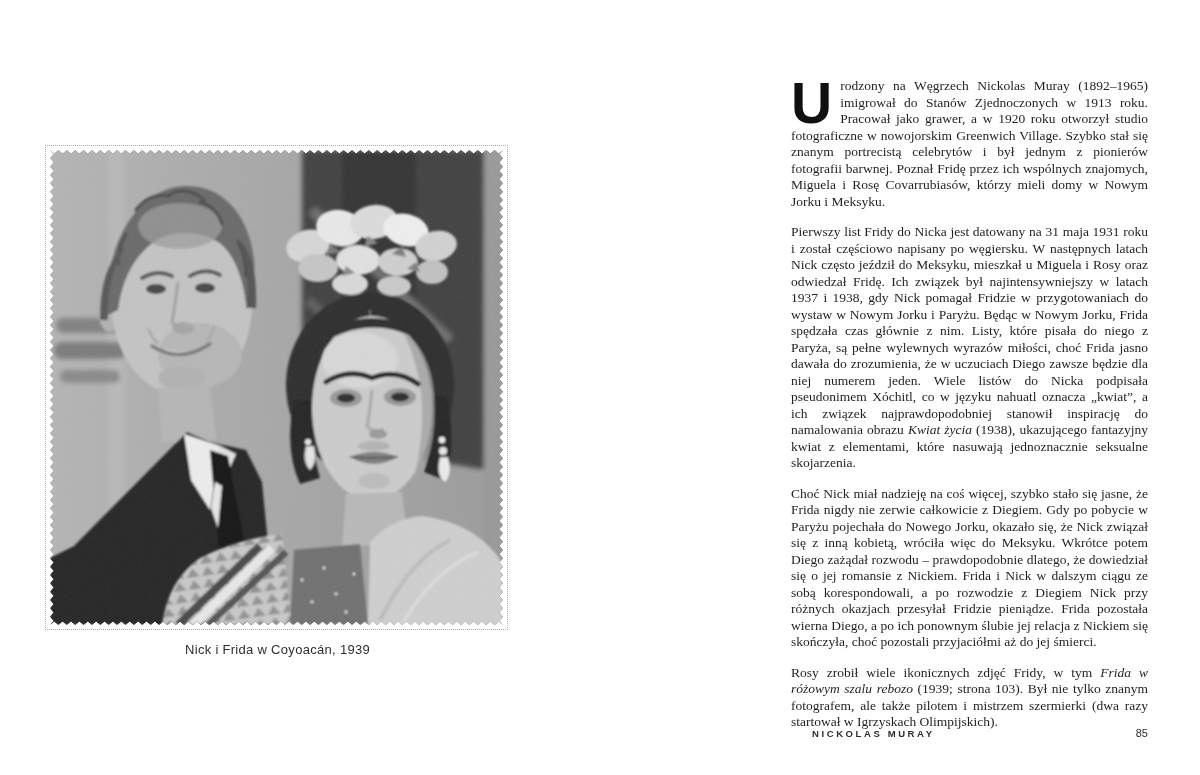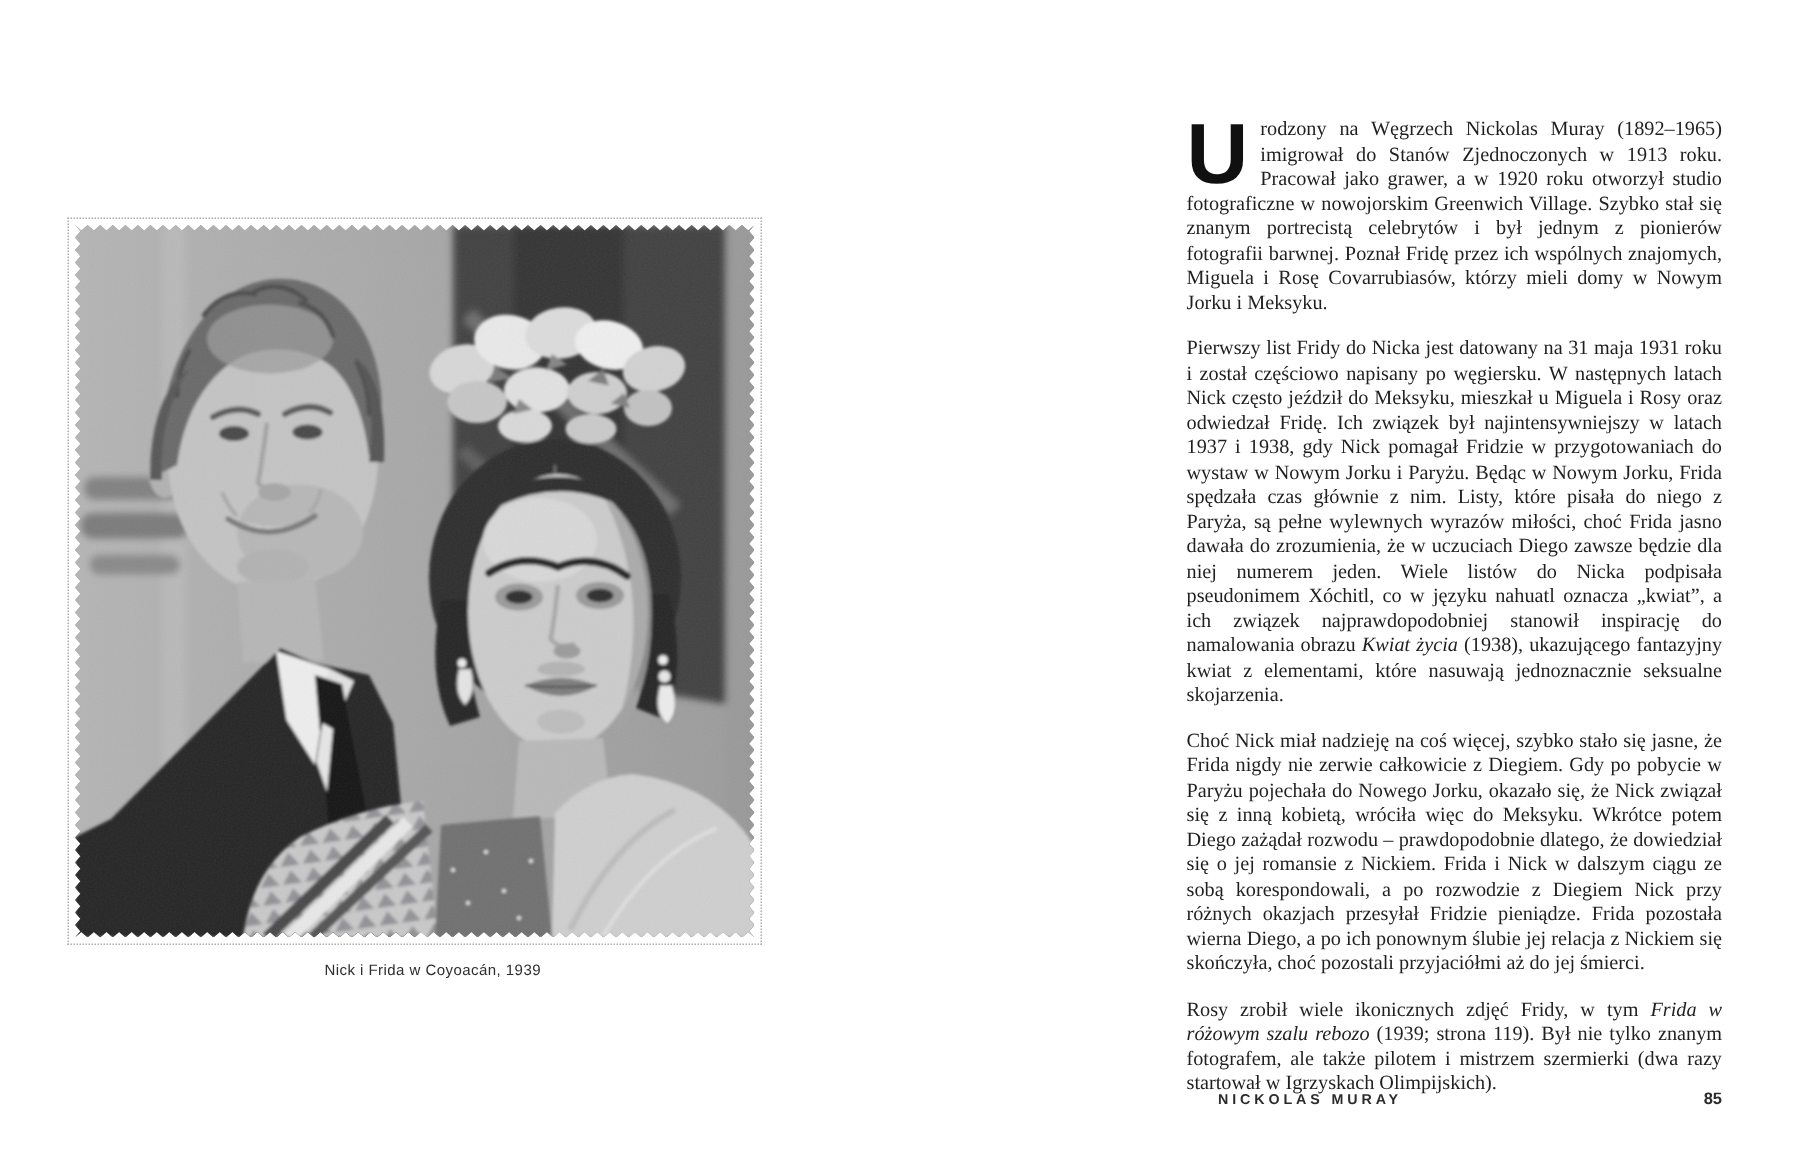--- a/index.html
+++ b/index.html
@@ -4,36 +4,36 @@
 <style>
   html,body{margin:0;padding:0;background:#ffffff;}
   .spread{position:relative;width:1200px;height:775px;background:#ffffff;overflow:hidden;
           font-family:"Liberation Serif", serif;color:#1f1f1f;}
   
   .left-page{position:absolute;left:0;top:0;width:600px;height:775px;}
   .photo-frame{position:absolute;left:45px;top:145px;width:463px;height:485px;
                box-sizing:border-box;border:1px dotted #adadad;padding:4px;background:#ffffff;}
   .photo{width:453px;height:475px;background:#a8a8a8;overflow:hidden;}
   .photo svg{display:block;width:100%;height:100%;}
-  .caption{position:absolute;left:57px;top:642px;width:463px;text-align:center;
-           font-family:"Liberation Sans", sans-serif;font-size:10px;letter-spacing:.3px;
+  .caption{position:absolute;left:46px;top:642px;width:463px;text-align:center;
+           font-family:"Liberation Sans", sans-serif;font-size:13px;letter-spacing:.3px;
            color:#2e2e2e;}
   
   .article{position:absolute;left:791px;top:78px;width:357px;}
   .article p{margin:0 0 14px 0;font-size:13.5px;line-height:16.5px;text-align:justify;
              color:#1f1f1f;}
   .article p:last-child{margin-bottom:0;}
   .article i{}
   .dropcap{float:left;font-family:"Liberation Sans", sans-serif;font-weight:bold;
            font-size:57px;line-height:44px;padding:3px 8px 0 0;color:#101010;}
   .footer{position:absolute;left:812px;top:727px;width:336px;display:flex;
           justify-content:space-between;align-items:baseline;}
   .running-head{font-family:"Liberation Sans", sans-serif;font-size:9.5px;font-weight:bold;
                 letter-spacing:2.6px;color:#2b2b2b;}
-  .page-number{font-family:"Liberation Sans", sans-serif;font-size:11px;color:#2b2b2b;font-weight:bold;}
+  .page-number{font-family:"Liberation Sans", sans-serif;font-size:11px;color:#2b2b2b;}
 </style>
 </head>
 <body>
 
 <div class="spread">
 
   <div class="left-page">
     <div class="photo-frame">
       <div class="photo" id="photo" style="clip-path: polygon(0px 0px, 4.2px 3.6px, 8.4px 0px, 12.6px 3.6px, 16.8px 0px, 21px 3.6px, 25.2px 0px, 29.4px 3.6px, 33.6px 0px, 37.8px 3.6px, 41.9px 0px, 46.1px 3.6px, 50.3px 0px, 54.5px 3.6px, 58.7px 0px, 62.9px 3.6px, 67.1px 0px, 71.3px 3.6px, 75.5px 0px, 79.7px 3.6px, 83.9px 0px, 88.1px 3.6px, 92.3px 0px, 96.5px 3.6px, 100.7px 0px, 104.9px 3.6px, 109.1px 0px, 113.3px 3.6px, 117.4px 0px, 121.6px 3.6px, 125.8px 0px, 130px 3.6px, 134.2px 0px, 138.4px 3.6px, 142.6px 0px, 146.8px 3.6px, 151px 0px, 155.2px 3.6px, 159.4px 0px, 163.6px 3.6px, 167.8px 0px, 172px 3.6px, 176.2px 0px, 180.4px 3.6px, 184.6px 0px, 188.8px 3.6px, 192.9px 0px, 197.1px 3.6px, 201.3px 0px, 205.5px 3.6px, 209.7px 0px, 213.9px 3.6px, 218.1px 0px, 222.3px 3.6px, 226.5px 0px, 230.7px 3.6px, 234.9px 0px, 239.1px 3.6px, 243.3px 0px, 247.5px 3.6px, 251.7px 0px, 255.9px 3.6px, 260.1px 0px, 264.3px 3.6px, 268.4px 0px, 272.6px 3.6px, 276.8px 0px, 281px 3.6px, 285.2px 0px, 289.4px 3.6px, 293.6px 0px, 297.8px 3.6px, 302px 0px, 306.2px 3.6px, 310.4px 0px, 314.6px 3.6px, 318.8px 0px, 323px 3.6px, 327.2px 0px, 331.4px 3.6px, 335.6px 0px, 339.8px 3.6px, 343.9px 0px, 348.1px 3.6px, 352.3px 0px, 356.5px 3.6px, 360.7px 0px, 364.9px 3.6px, 369.1px 0px, 373.3px 3.6px, 377.5px 0px, 381.7px 3.6px, 385.9px 0px, 390.1px 3.6px, 394.3px 0px, 398.5px 3.6px, 402.7px 0px, 406.9px 3.6px, 411.1px 0px, 415.3px 3.6px, 419.4px 0px, 423.6px 3.6px, 427.8px 0px, 432px 3.6px, 436.2px 0px, 440.4px 3.6px, 444.6px 0px, 448.8px 3.6px, 453px 0px, 453px 0px, 449.4px 4.2px, 453px 8.3px, 449.4px 12.5px, 453px 16.7px, 449.4px 20.8px, 453px 25px, 449.4px 29.2px, 453px 33.3px, 449.4px 37.5px, 453px 41.7px, 449.4px 45.8px, 453px 50px, 449.4px 54.2px, 453px 58.3px, 449.4px 62.5px, 453px 66.7px, 449.4px 70.8px, 453px 75px, 449.4px 79.2px, 453px 83.3px, 449.4px 87.5px, 453px 91.7px, 449.4px 95.8px, 453px 100px, 449.4px 104.2px, 453px 108.3px, 449.4px 112.5px, 453px 116.7px, 449.4px 120.8px, 453px 125px, 449.4px 129.2px, 453px 133.3px, 449.4px 137.5px, 453px 141.7px, 449.4px 145.8px, 453px 150px, 449.4px 154.2px, 453px 158.3px, 449.4px 162.5px, 453px 166.7px, 449.4px 170.8px, 453px 175px, 449.4px 179.2px, 453px 183.3px, 449.4px 187.5px, 453px 191.7px, 449.4px 195.8px, 453px 200px, 449.4px 204.2px, 453px 208.3px, 449.4px 212.5px, 453px 216.7px, 449.4px 220.8px, 453px 225px, 449.4px 229.2px, 453px 233.3px, 449.4px 237.5px, 453px 241.7px, 449.4px 245.8px, 453px 250px, 449.4px 254.2px, 453px 258.3px, 449.4px 262.5px, 453px 266.7px, 449.4px 270.8px, 453px 275px, 449.4px 279.2px, 453px 283.3px, 449.4px 287.5px, 453px 291.7px, 449.4px 295.8px, 453px 300px, 449.4px 304.2px, 453px 308.3px, 449.4px 312.5px, 453px 316.7px, 449.4px 320.8px, 453px 325px, 449.4px 329.2px, 453px 333.3px, 449.4px 337.5px, 453px 341.7px, 449.4px 345.8px, 453px 350px, 449.4px 354.2px, 453px 358.3px, 449.4px 362.5px, 453px 366.7px, 449.4px 370.8px, 453px 375px, 449.4px 379.2px, 453px 383.3px, 449.4px 387.5px, 453px 391.7px, 449.4px 395.8px, 453px 400px, 449.4px 404.2px, 453px 408.3px, 449.4px 412.5px, 453px 416.7px, 449.4px 420.8px, 453px 425px, 449.4px 429.2px, 453px 433.3px, 449.4px 437.5px, 453px 441.7px, 449.4px 445.8px, 453px 450px, 449.4px 454.2px, 453px 458.3px, 449.4px 462.5px, 453px 466.7px, 449.4px 470.8px, 453px 475px, 453px 475px, 448.8px 471.4px, 444.6px 475px, 440.4px 471.4px, 436.2px 475px, 432px 471.4px, 427.8px 475px, 423.6px 471.4px, 419.4px 475px, 415.3px 471.4px, 411.1px 475px, 406.9px 471.4px, 402.7px 475px, 398.5px 471.4px, 394.3px 475px, 390.1px 471.4px, 385.9px 475px, 381.7px 471.4px, 377.5px 475px, 373.3px 471.4px, 369.1px 475px, 364.9px 471.4px, 360.7px 475px, 356.5px 471.4px, 352.3px 475px, 348.1px 471.4px, 343.9px 475px, 339.8px 471.4px, 335.6px 475px, 331.4px 471.4px, 327.2px 475px, 323px 471.4px, 318.8px 475px, 314.6px 471.4px, 310.4px 475px, 306.2px 471.4px, 302px 475px, 297.8px 471.4px, 293.6px 475px, 289.4px 471.4px, 285.2px 475px, 281px 471.4px, 276.8px 475px, 272.6px 471.4px, 268.4px 475px, 264.3px 471.4px, 260.1px 475px, 255.9px 471.4px, 251.7px 475px, 247.5px 471.4px, 243.3px 475px, 239.1px 471.4px, 234.9px 475px, 230.7px 471.4px, 226.5px 475px, 222.3px 471.4px, 218.1px 475px, 213.9px 471.4px, 209.7px 475px, 205.5px 471.4px, 201.3px 475px, 197.1px 471.4px, 192.9px 475px, 188.8px 471.4px, 184.6px 475px, 180.4px 471.4px, 176.2px 475px, 172px 471.4px, 167.8px 475px, 163.6px 471.4px, 159.4px 475px, 155.2px 471.4px, 151px 475px, 146.8px 471.4px, 142.6px 475px, 138.4px 471.4px, 134.2px 475px, 130px 471.4px, 125.8px 475px, 121.6px 471.4px, 117.4px 475px, 113.3px 471.4px, 109.1px 475px, 104.9px 471.4px, 100.7px 475px, 96.5px 471.4px, 92.3px 475px, 88.1px 471.4px, 83.9px 475px, 79.7px 471.4px, 75.5px 475px, 71.3px 471.4px, 67.1px 475px, 62.9px 471.4px, 58.7px 475px, 54.5px 471.4px, 50.3px 475px, 46.1px 471.4px, 41.9px 475px, 37.8px 471.4px, 33.6px 475px, 29.4px 471.4px, 25.2px 475px, 21px 471.4px, 16.8px 475px, 12.6px 471.4px, 8.4px 475px, 4.2px 471.4px, 0px 475px, 0px 475px, 3.6px 470.8px, 0px 466.7px, 3.6px 462.5px, 0px 458.3px, 3.6px 454.2px, 0px 450px, 3.6px 445.8px, 0px 441.7px, 3.6px 437.5px, 0px 433.3px, 3.6px 429.2px, 0px 425px, 3.6px 420.8px, 0px 416.7px, 3.6px 412.5px, 0px 408.3px, 3.6px 404.2px, 0px 400px, 3.6px 395.8px, 0px 391.7px, 3.6px 387.5px, 0px 383.3px, 3.6px 379.2px, 0px 375px, 3.6px 370.8px, 0px 366.7px, 3.6px 362.5px, 0px 358.3px, 3.6px 354.2px, 0px 350px, 3.6px 345.8px, 0px 341.7px, 3.6px 337.5px, 0px 333.3px, 3.6px 329.2px, 0px 325px, 3.6px 320.8px, 0px 316.7px, 3.6px 312.5px, 0px 308.3px, 3.6px 304.2px, 0px 300px, 3.6px 295.8px, 0px 291.7px, 3.6px 287.5px, 0px 283.3px, 3.6px 279.2px, 0px 275px, 3.6px 270.8px, 0px 266.7px, 3.6px 262.5px, 0px 258.3px, 3.6px 254.2px, 0px 250px, 3.6px 245.8px, 0px 241.7px, 3.6px 237.5px, 0px 233.3px, 3.6px 229.2px, 0px 225px, 3.6px 220.8px, 0px 216.7px, 3.6px 212.5px, 0px 208.3px, 3.6px 204.2px, 0px 200px, 3.6px 195.8px, 0px 191.7px, 3.6px 187.5px, 0px 183.3px, 3.6px 179.2px, 0px 175px, 3.6px 170.8px, 0px 166.7px, 3.6px 162.5px, 0px 158.3px, 3.6px 154.2px, 0px 150px, 3.6px 145.8px, 0px 141.7px, 3.6px 137.5px, 0px 133.3px, 3.6px 129.2px, 0px 125px, 3.6px 120.8px, 0px 116.7px, 3.6px 112.5px, 0px 108.3px, 3.6px 104.2px, 0px 100px, 3.6px 95.8px, 0px 91.7px, 3.6px 87.5px, 0px 83.3px, 3.6px 79.2px, 0px 75px, 3.6px 70.8px, 0px 66.7px, 3.6px 62.5px, 0px 58.3px, 3.6px 54.2px, 0px 50px, 3.6px 45.8px, 0px 41.7px, 3.6px 37.5px, 0px 33.3px, 3.6px 29.2px, 0px 25px, 3.6px 20.8px, 0px 16.7px, 3.6px 12.5px, 0px 8.3px, 3.6px 4.2px, 0px 0px);">
         <svg viewBox="0 0 453 475" preserveAspectRatio="none" aria-hidden="true">
@@ -178,21 +178,21 @@
       </div>
     </div>
     <div class="caption">Nick i Frida w Coyoacán, 1939</div>
   </div>
 
   <div class="right-page">
     <div class="article">
         <p><span class="dropcap">U</span><span>rodzony na Węgrzech Nickolas Muray (1892–1965) imigrował do Stanów Zjednoczonych w 1913 roku. Pracował jako grawer, a w 1920 roku otworzył studio fotograficzne w nowojorskim Greenwich Village. Szybko stał się znanym portrecistą celebrytów i był jednym z pionierów fotografii barwnej. Poznał Fridę przez ich wspólnych znajomych, Miguela i Rosę Covarrubiasów, którzy mieli domy w Nowym Jorku i Meksyku.</span></p>
         <p><span>Pierwszy list Fridy do Nicka jest datowany na 31 maja 1931 roku i został częściowo napisany po węgiersku. W następnych latach Nick często jeździł do Meksyku, mieszkał u Miguela i Rosy oraz odwiedzał Fridę. Ich związek był najintensywniejszy w latach 1937 i 1938, gdy Nick pomagał Fridzie w przygotowaniach do wystaw w Nowym Jorku i Paryżu. Będąc w Nowym Jorku, Frida spędzała czas głównie z nim. Listy, które pisała do niego z Paryża, są pełne wylewnych wyrazów miłości, choć Frida jasno dawała do zrozumienia, że w uczuciach Diego zawsze będzie dla niej numerem jeden. Wiele listów do Nicka podpisała pseudonimem Xóchitl, co w języku nahuatl oznacza „kwiat”, a ich związek najprawdopodobniej stanowił inspirację do namalowania obrazu </span><i>Kwiat życia</i><span> (1938), ukazującego fantazyjny kwiat z elementami, które nasuwają jednoznacznie seksualne skojarzenia.</span></p>
         <p><span>Choć Nick miał nadzieję na coś więcej, szybko stało się jasne, że Frida nigdy nie zerwie całkowicie z Diegiem. Gdy po pobycie w Paryżu pojechała do Nowego Jorku, okazało się, że Nick związał się z inną kobietą, wróciła więc do Meksyku. Wkrótce potem Diego zażądał rozwodu – prawdopodobnie dlatego, że dowiedział się o jej romansie z Nickiem. Frida i Nick w dalszym ciągu ze sobą korespondowali, a po rozwodzie z Diegiem Nick przy różnych okazjach przesyłał Fridzie pieniądze. Frida pozostała wierna Diego, a po ich ponownym ślubie jej relacja z Nickiem się skończyła, choć pozostali przyjaciółmi aż do jej śmierci.</span></p>
-        <p><span>Rosy zrobił wiele ikonicznych zdjęć Fridy, w tym </span><i>Frida w różowym szalu rebozo</i><span> (1939; strona 119). Był nie tylko znanym fotografem, ale także pilotem i mistrzem szermierki (dwa razy startował w Igrzyskach Olimpijskich).</span></p>
+        <p><span>Rosy zrobił wiele ikonicznych zdjęć Fridy, w tym </span><i>Frida w różowym szalu rebozo</i><span> (1939; strona 103). Był nie tylko znanym fotografem, ale także pilotem i mistrzem szermierki (dwa razy startował w Igrzyskach Olimpijskich).</span></p>
       </div>
     <div class="footer">
       <span class="running-head">NICKOLAS MURAY</span>
       <span class="page-number">85</span>
     </div>
   </div>
 
 </div>
 
 </body></html>

